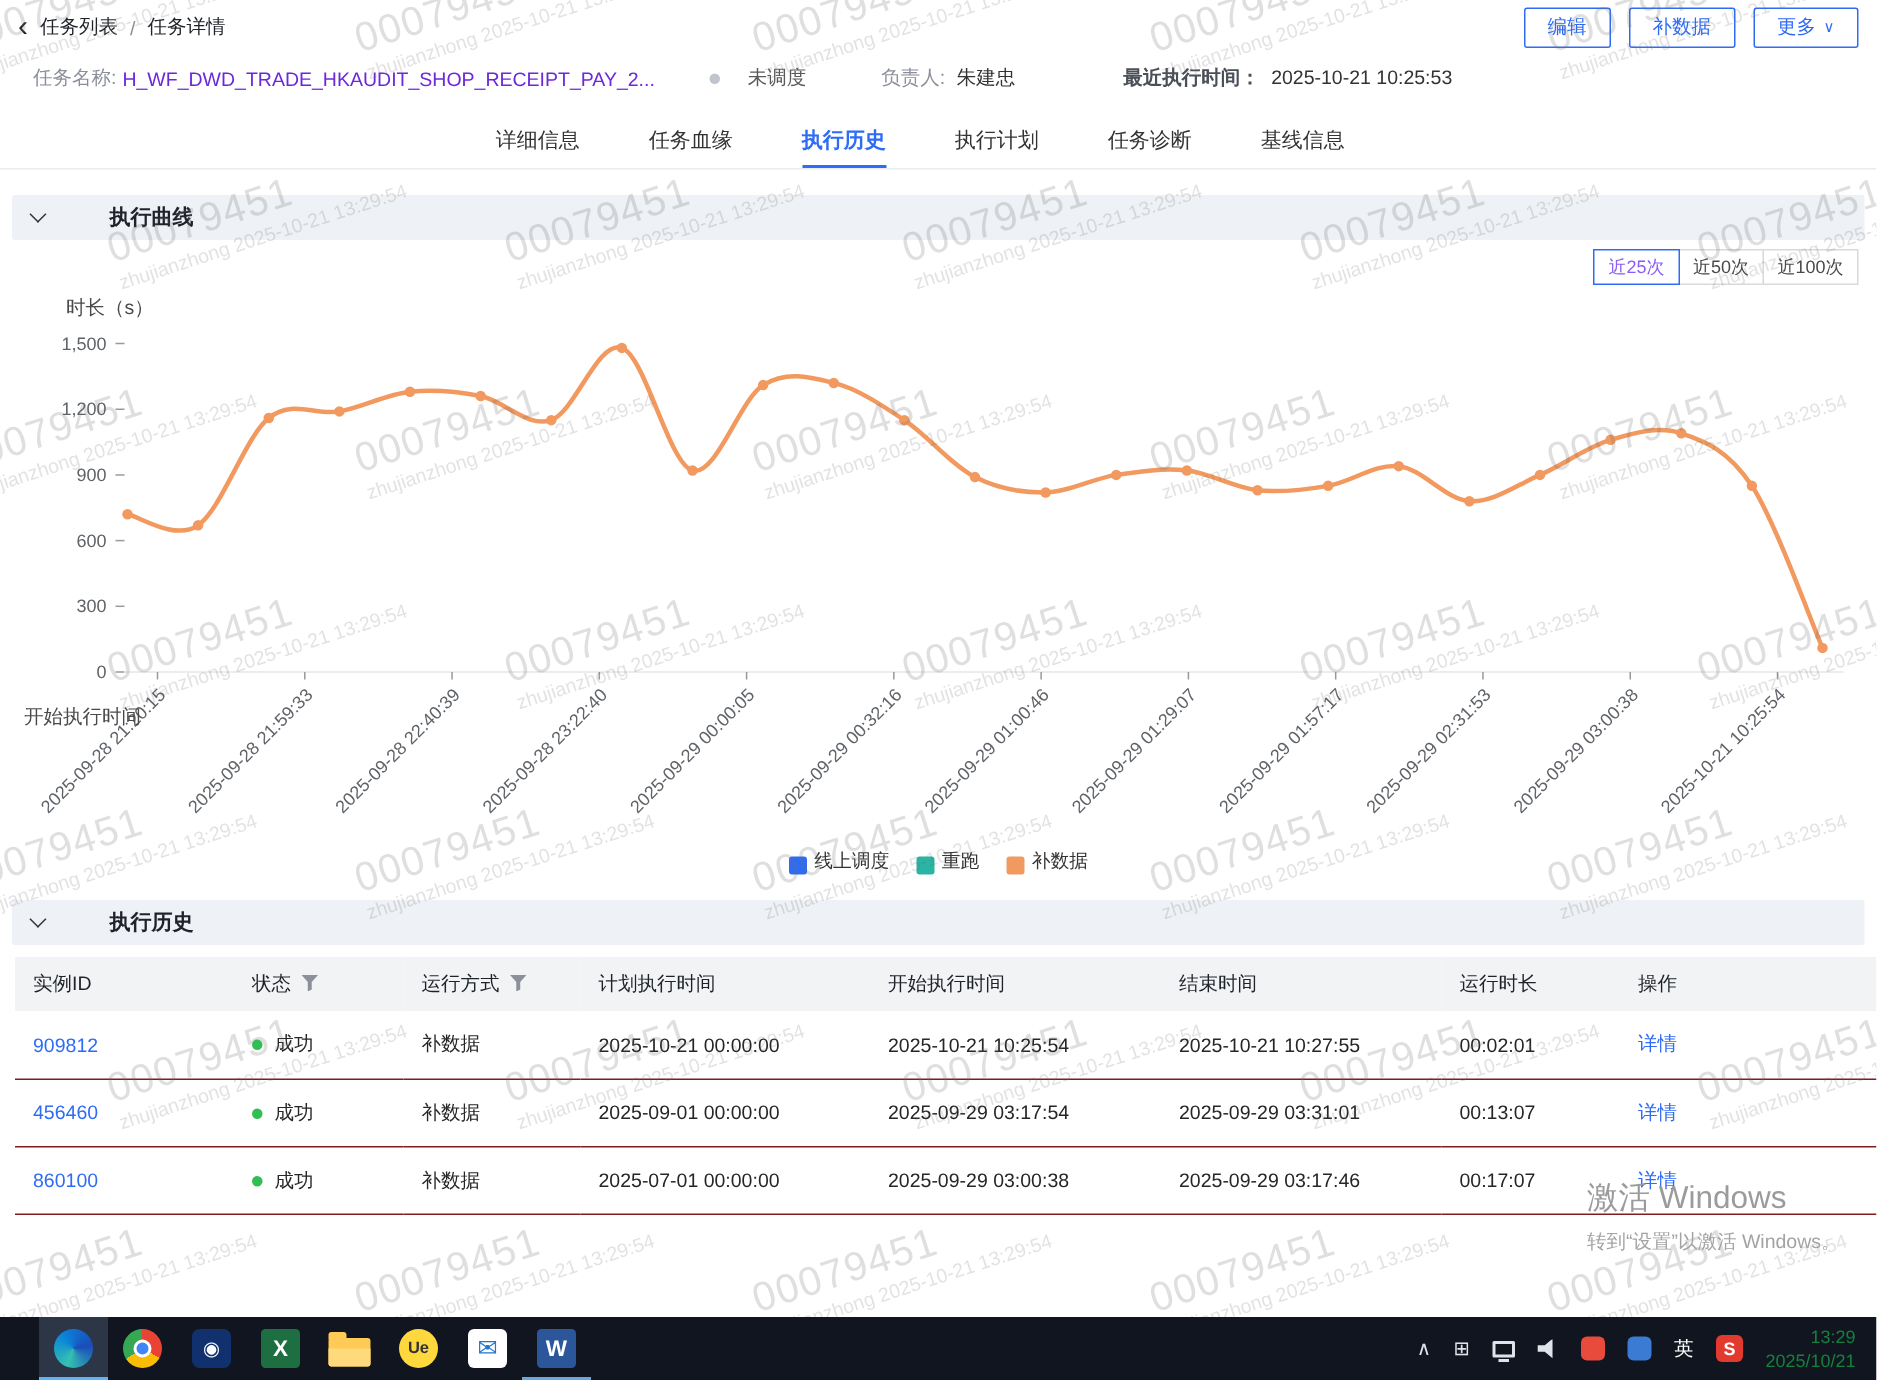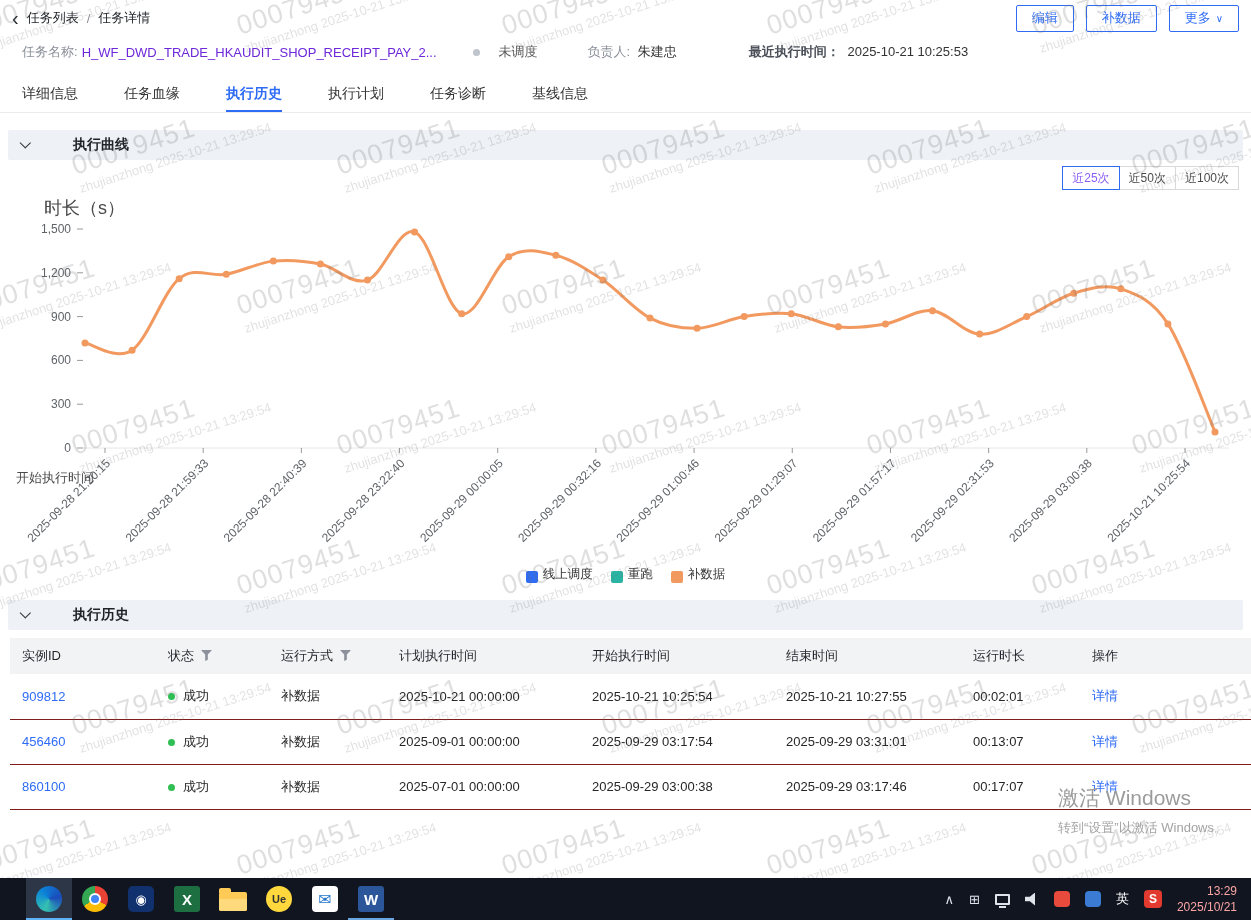--- a/index.html
+++ b/index.html
@@ -27,21 +27,21 @@
   .lbl { color:#8a8f99; margin-right:4px; }
   .task-name { color:#6d28d9; }
   .status-wrap { margin-left:36px; display:flex; align-items:center; color:#595959;gap:12px; }
   .dot { width:7px; height:7px; border-radius:50%; display:inline-block; margin-right:7px; }
   .owner-wrap { margin-left:50px; color:#333; }
   .lastexec-wrap { margin-left:72px; color:#333; }
   .lbl2 { color:#4a4f58; font-weight:600; margin-right:4px; }
 
   
   .tabs { position:absolute; top:76px; left:0; right:0; height:37px;
-          border-bottom:1px solid #e9ebee; display:flex; padding-left:22px; }
+          border-bottom:1px solid #e9ebee; display:flex; padding-left:22px;justify-content:center; }
   .tab { font-size:14px; color:#333; line-height:35px; margin-right:46px;
          position:relative; cursor:pointer; }
   .tab.active { color:#2f6cf6; font-weight:700; }
   .tab.active::after { content:""; position:absolute; left:0; right:0; bottom:0;
                        height:2px; background:#2f6cf6; }
 
   
   .section-bar { position:absolute; left:8px; right:8px; height:30px;
                  background:#eef1f5; border-radius:2px; display:flex;
                  align-items:center; padding:0 14px; cursor:pointer; }
@@ -49,21 +49,21 @@
               border-bottom:1.6px solid #333; transform:rotate(-45deg) translate(1px,-2px);
               margin-right:10px; }
   .sec-title { font-size:14px; font-weight:700; color:#1f2329;margin-left:33px; }
 
   
   .range-group { position:absolute; top:166px; right:12px; display:flex; z-index:5; }
   .range-btn { height:24px; padding:0 9px; font-size:12px; border:1px solid #d9d9d9;
                background:#fff; color:#4a4a4a; margin-left:-1px; cursor:pointer;
                font-family:inherit; }
   .range-btn.active { color:#8b5cf6; border-color:#2f6cf6; position:relative; z-index:1; }
-  .y-axis-title { position:absolute; top:196px; left:44px; font-size:18px; color:#4a4a4a; }
+  .y-axis-title { position:absolute; top:196px; left:44px; font-size:13px; color:#4a4a4a; }
   .curve-chart { position:absolute; top:215px; left:0; width:1251px; height:350px;
                  pointer-events:none; }
   .chart-legend { position:absolute; top:566px; left:0; width:1251px; display:flex;
                   justify-content:center; gap:18px; font-size:12.5px; color:#333; }
   .legend-item { display:flex; align-items:flex-end; gap:5px; cursor:pointer; }
   .legend-swatch { width:12px; height:12px; border-radius:2px; display:inline-block; }
 
   
   .table-wrap { position:absolute; top:638px; left:10px; right:0; }
   table { width:100%; border-collapse:collapse; font-size:13px; table-layout:fixed; }
@@ -132,21 +132,21 @@
   .icon-monitor::after { content:""; position:absolute; left:2px; right:2px; bottom:-5px;
                          height:2px; background:#dfe3ea; }
   .icon-speaker { width:14px; height:13px; background:#dfe3ea; cursor:pointer;
                   clip-path:polygon(0 33%,35% 33%,72% 0,72% 100%,35% 67%,0 67%); }
   .tray-red { width:16px; height:16px; border-radius:4px; background:#e84b3c; cursor:pointer; }
   .tray-blue { width:16px; height:16px; border-radius:4px; background:#3b7bd4; cursor:pointer; }
   .tray-lang { color:#fff; font-size:13px; cursor:pointer; }
   .tray-sogou { width:18px; height:18px; border-radius:4px; background:#e23a2e; color:#fff;
                 font-size:12px; font-weight:bold; display:flex; align-items:center;
                 justify-content:center; cursor:pointer; }
-  .tray-clock { color:#fca5a5; font-size:12px; text-align:right; line-height:1.35;
+  .tray-clock { color:#15803d; font-size:12px; text-align:right; line-height:1.35;
                 cursor:pointer; }
 </style>
 </head>
 <body>
 
 <div class="topbar">
   <span class="back">‹</span>
   <span class="crumb-link">任务列表</span>
   <span class="crumb-sep">/</span>
   <span class="crumb-cur">任务详情</span>

